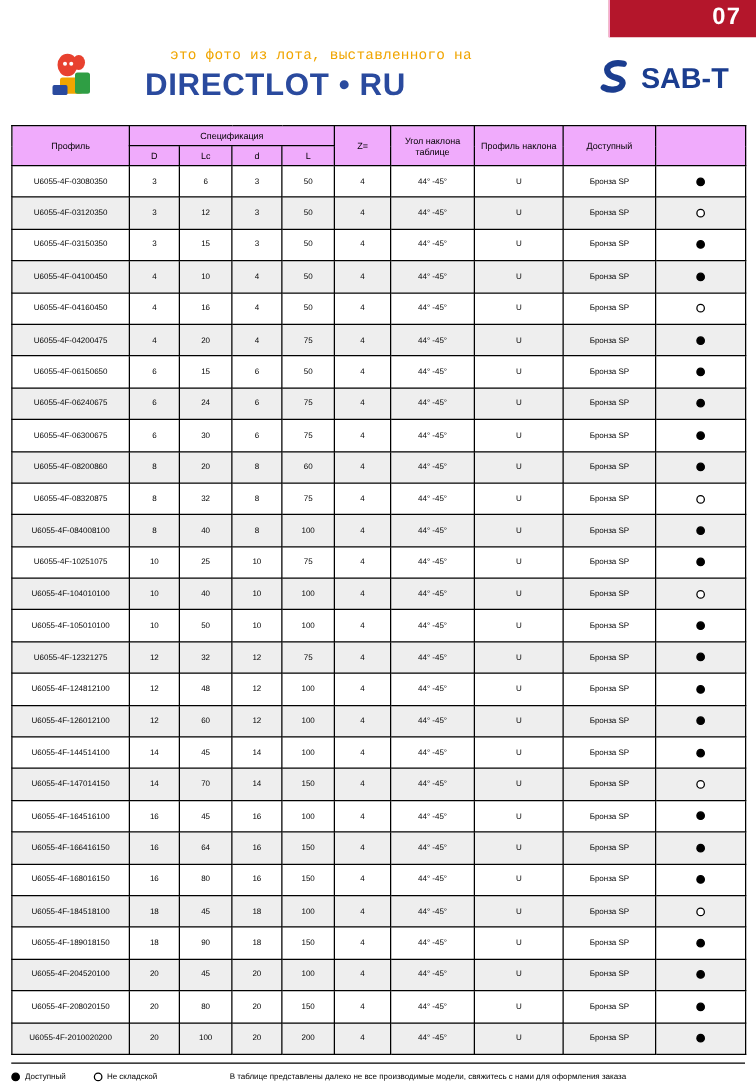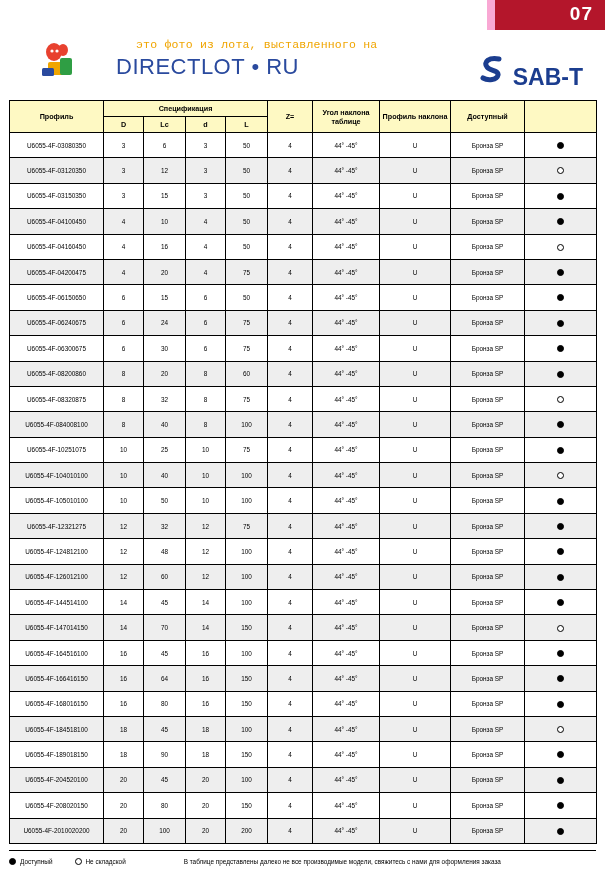--- a/index.html
+++ b/index.html
@@ -15,21 +15,21 @@
     height: 873px;
     background: #fff;
     overflow: hidden;
   }
   .page-number-box {
     position: absolute;
     top: 0; right: 0;
     width: 118px;
     height: 30px;
     background: #b4162b;
-    border-left: 8px solid #f9a8d4;
+    border-left: 1px solid #f9a8d4;
     color: #ffffff;
     font-size: 19px;
     font-weight: bold;
     text-align: right;
     padding: 3px 12px 0 0;
     letter-spacing: 1px;
     margin-left: 16px;
   }
 
   
@@ -50,63 +50,62 @@
     position: absolute;
     left: 136px; top: 8px;
     font-size: 11.5px;
     color: #f0a500;
     letter-spacing: 0.2px;
     font-family: Liberation Mono, monospace;
   }
   .promo-line2 {
     position: absolute;
     left: 116px; top: 24px;
-    font-size: 22px;
-    font-weight: normal;
+    font-size: 25px;
+    font-weight: bold;
     color: #2a4a9e;
     letter-spacing: 0.5px;
   }
   .brand {
     position: absolute;
     right: 22px; top: 18px;
     display: flex;
     align-items: center;
     gap: 8px;
   }
   .brand-glyph {
     width: 26px; height: 28px;
   }
   .brand-name {
     font-size: 23px;
     font-weight: bold;
     color: #1b3d8f;
     letter-spacing: 0px;
-    margin-top: 16px;
   }
 
   
   .table-wrap {
     position: absolute;
     left: 9px; top: 100px;
     width: 587px;
   }
   table.spec {
     border-collapse: collapse;
     width: 587px;
     table-layout: fixed;
   }
   table.spec th, table.spec td {
     border: 1px solid #000000;
     text-align: center;
     vertical-align: middle;
   }
   table.spec thead th {
-    background: #fef9c3;
+    background: #f0abfc;
     font-size: 7.2px;
-    font-weight: bold;
+    font-weight: normal;
     color: #000;
     padding: 3px 1px;
   }
   thead th.sub {
     font-size: 6.6px;
     font-weight: bold;
     height: 16px;
   }
   table.spec tbody td {
     font-size: 6.4px;

